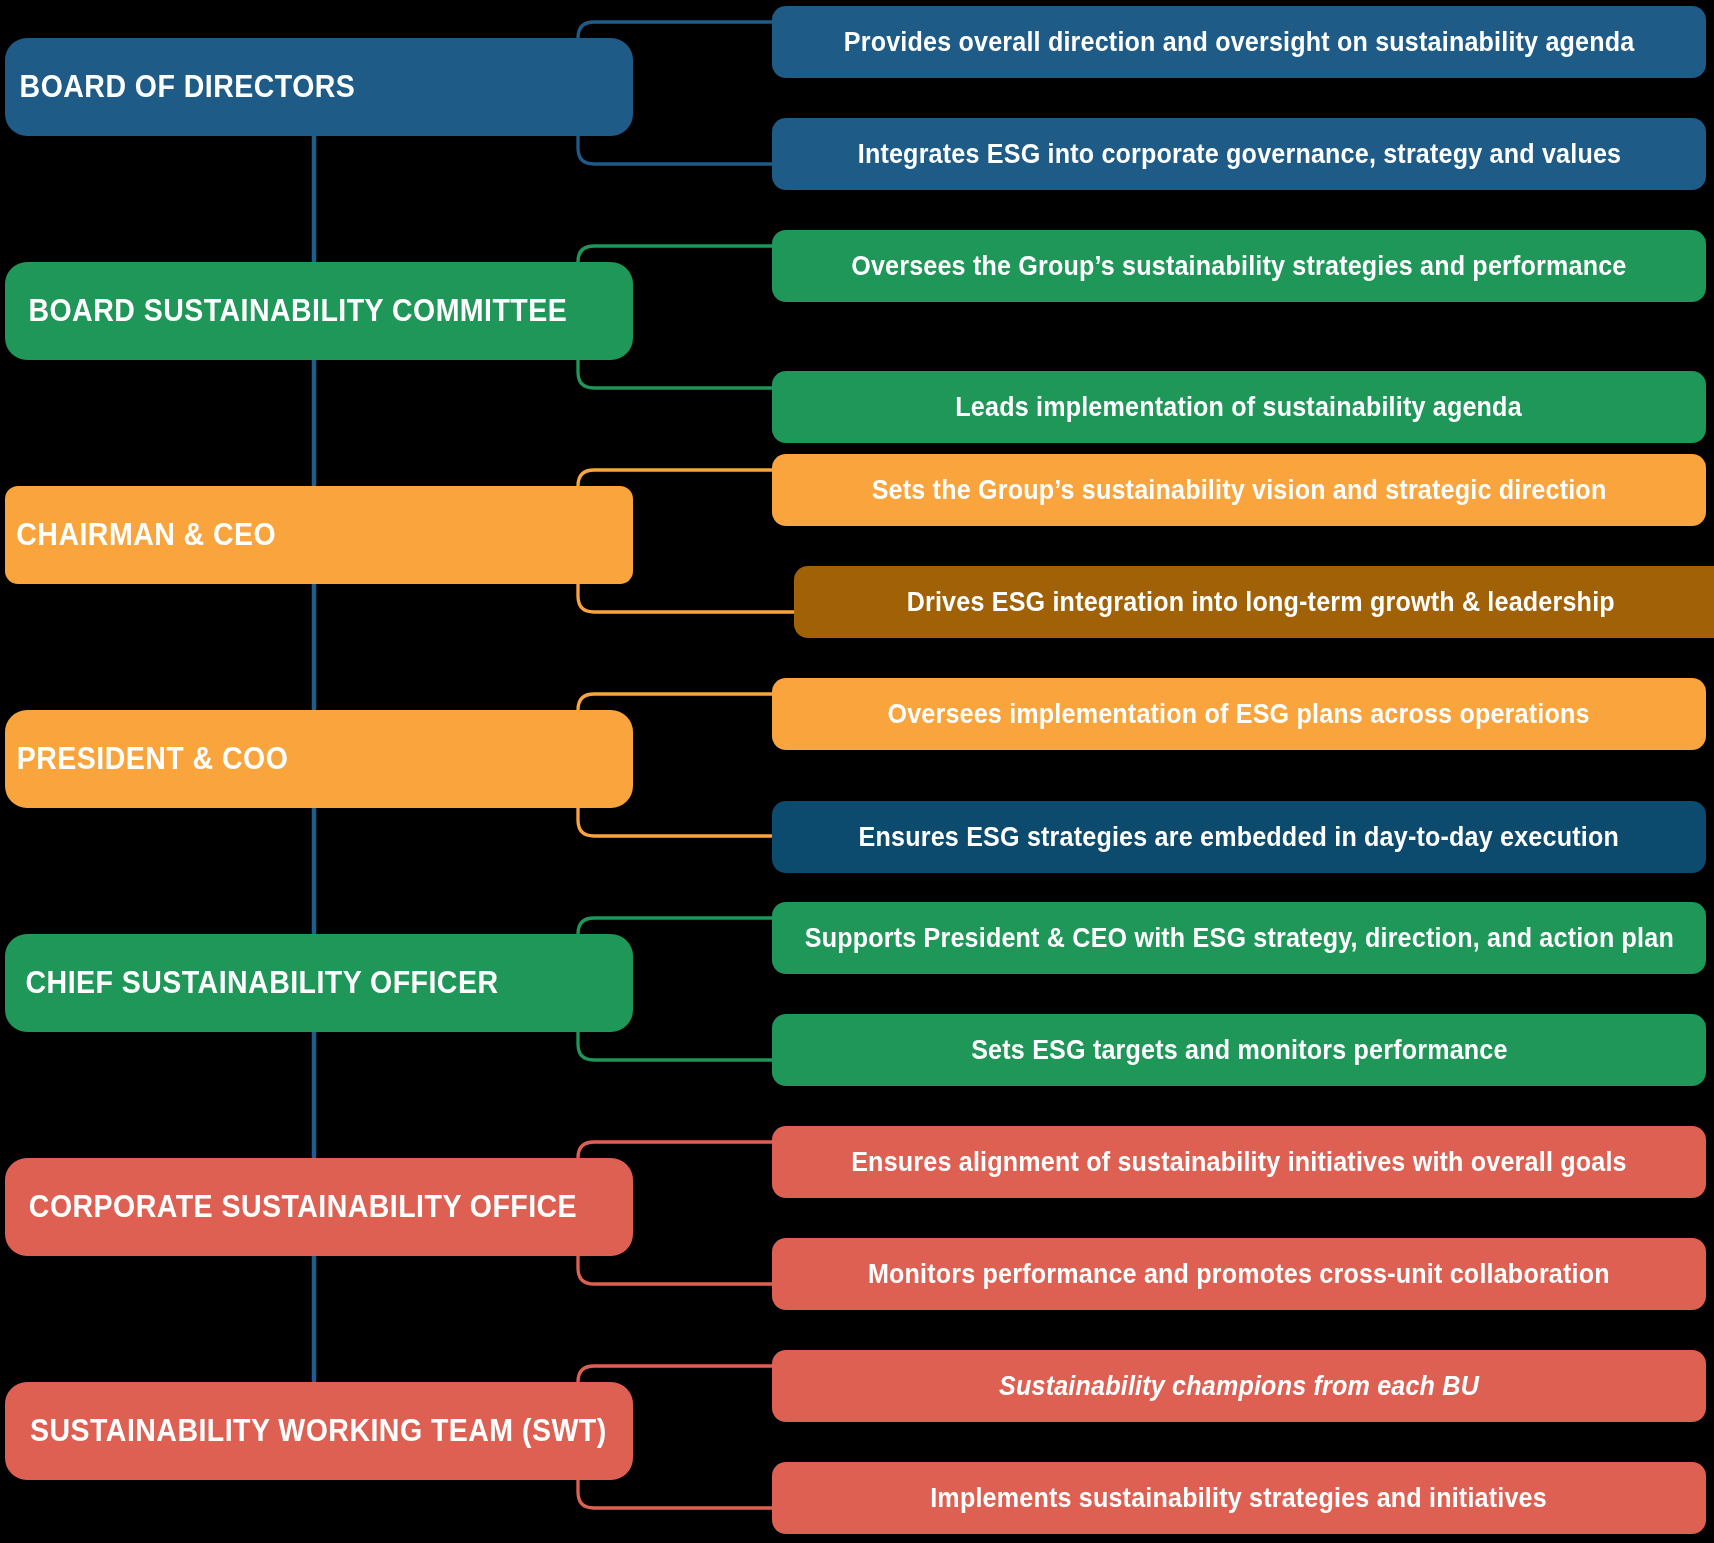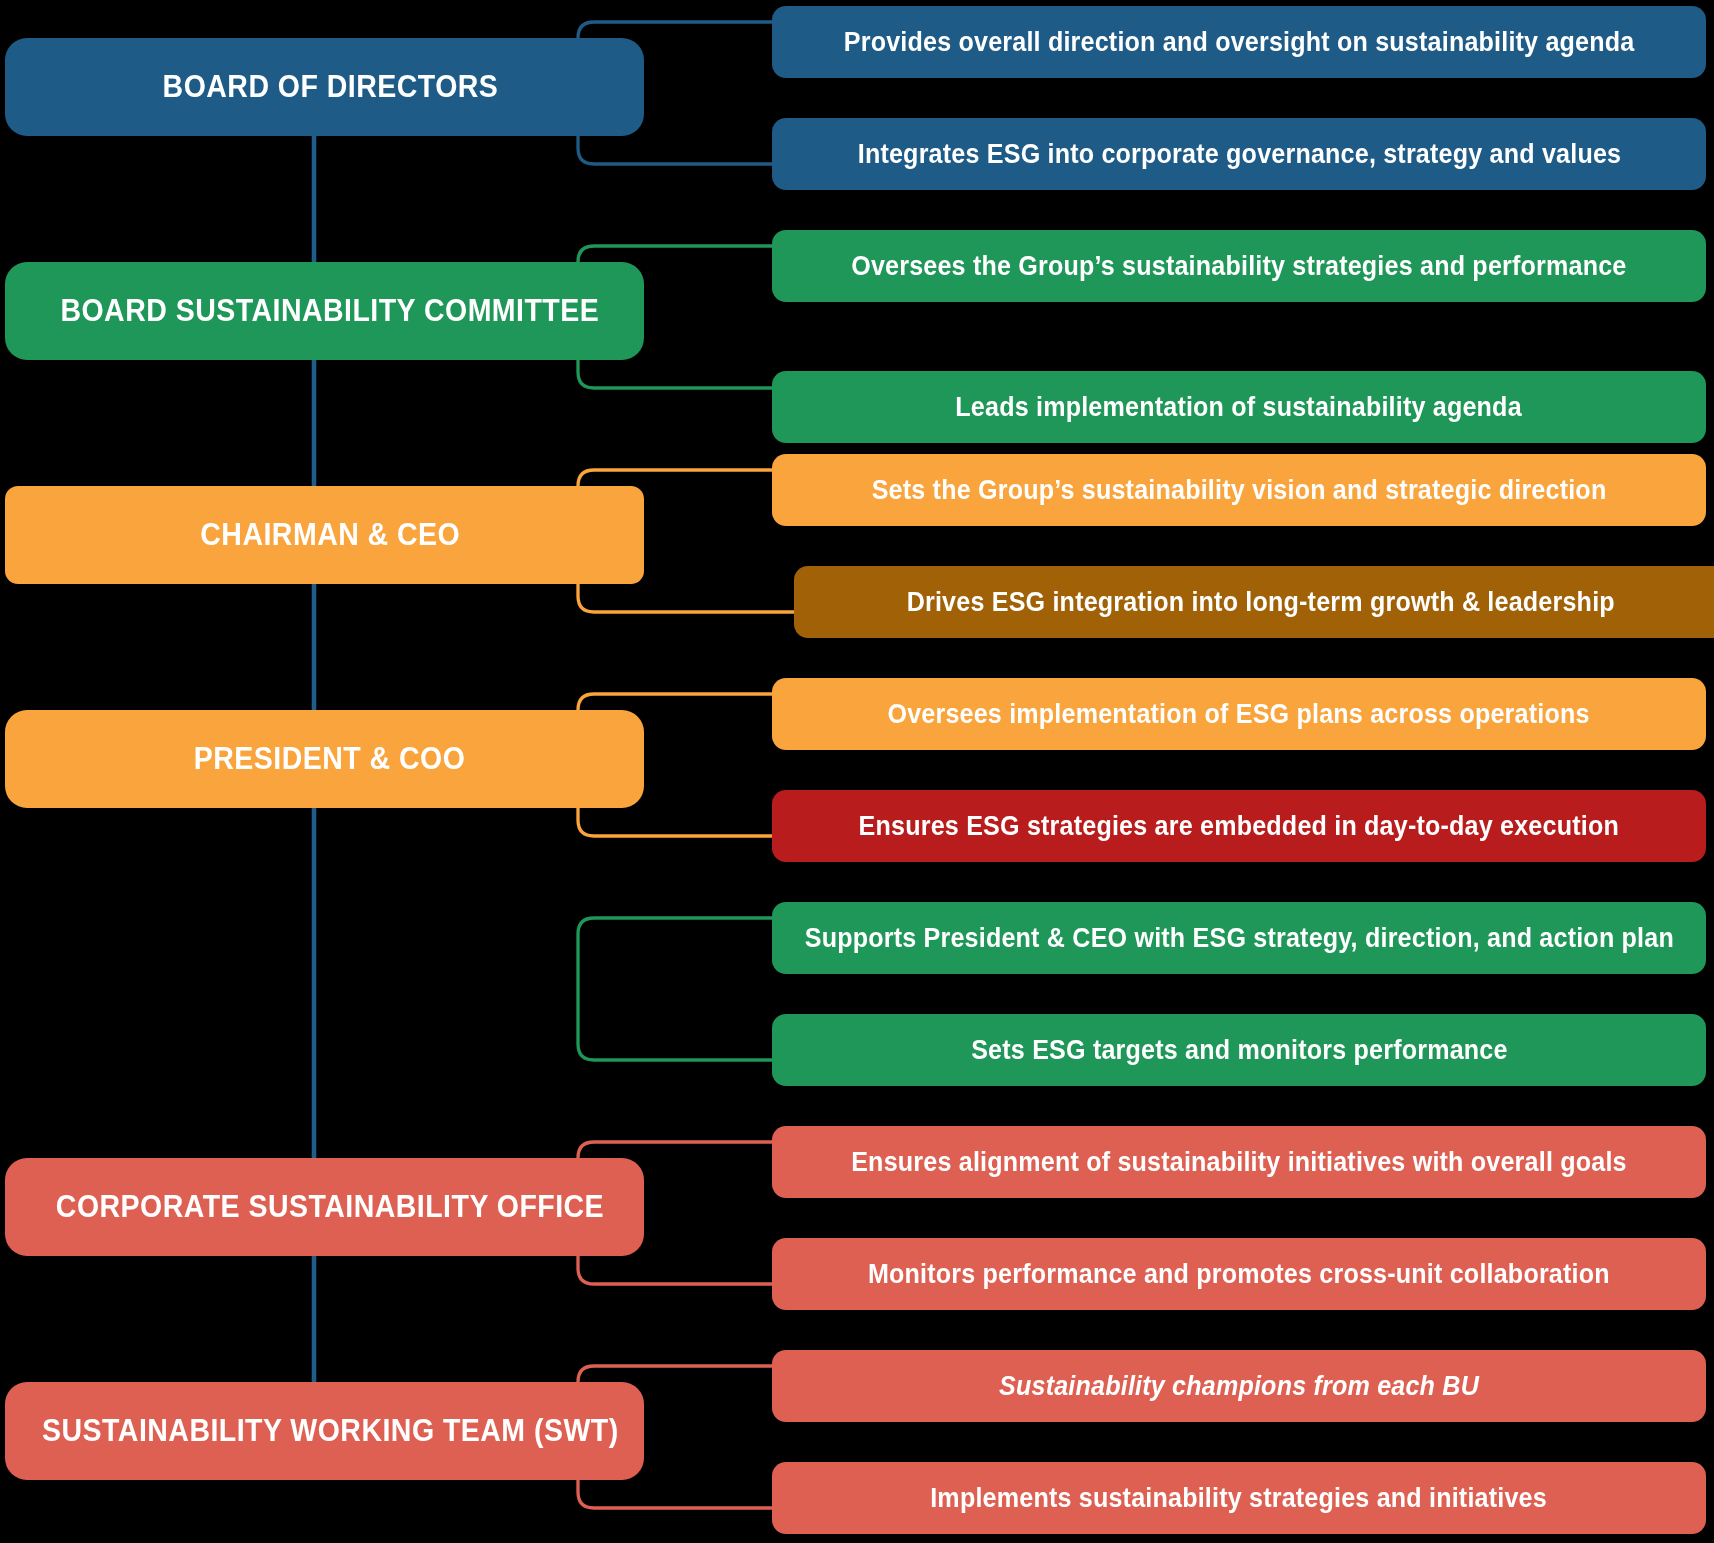--- a/index.html
+++ b/index.html
@@ -4,21 +4,21 @@
 <style>
   html,body{margin:0;padding:0;background:#000;}
   .canvas{
     position:relative;width:1714px;height:1543px;background:#000000;
     overflow:hidden;font-family:"Liberation Sans",sans-serif;
   }
   svg.wires{position:absolute;left:0;top:0;z-index:1;}
   .group{position:absolute;left:0;width:1714px;height:174px;z-index:2;}
   .role{
     position:absolute;left:5px;top:32px;width:628px;height:98px;
-    border-radius:22px;display:flex;align-items:center;justify-content:center;padding-left:11px;
+    border-radius:22px;display:flex;align-items:center;justify-content:flex-start;
   }
   .detail{
     position:absolute;left:772px;width:934px;height:72px;
     border-radius:14px;display:flex;align-items:center;justify-content:center;
   }
   .detail.a{top:0;}
   .detail.b{top:112px;}
   .role .t{
     font-size:31px;font-weight:700;color:#ffffff;letter-spacing:.5px;
     white-space:nowrap;transform:scaleX(.92);
@@ -80,26 +80,29 @@
     </div>
   </div>
 
   <div class="group" style="top: 678px;">
     <div class="role" style="background: rgb(249, 164, 60);">
       <span class="t">PRESIDENT &amp; COO</span>
     </div>
     <div class="detail a" style="background: rgb(249, 164, 60);">
       <span class="t">Oversees implementation of ESG plans across operations</span>
     </div>
-    <div class="detail b" style="background: #b91c1c;">
+    <div class="detail b" style="background: #0c4a6e; margin-top: 11px;">
       <span class="t">Ensures ESG strategies are embedded in day-to-day execution</span>
     </div>
   </div>
 
   <div class="group" style="top: 902px;">
+    <div class="role" style="background: rgb(30, 151, 88);">
+      <span class="t">CHIEF SUSTAINABILITY OFFICER</span>
+    </div>
     <div class="detail a" style="background: rgb(30, 151, 88);">
       <span class="t">Supports President &amp; CEO with ESG strategy, direction, and action plan</span>
     </div>
     <div class="detail b" style="background: rgb(30, 151, 88);">
       <span class="t">Sets ESG targets and monitors performance</span>
     </div>
   </div>
 
   <div class="group" style="top: 1126px;">
     <div class="role" style="background: rgb(222, 96, 82);">

